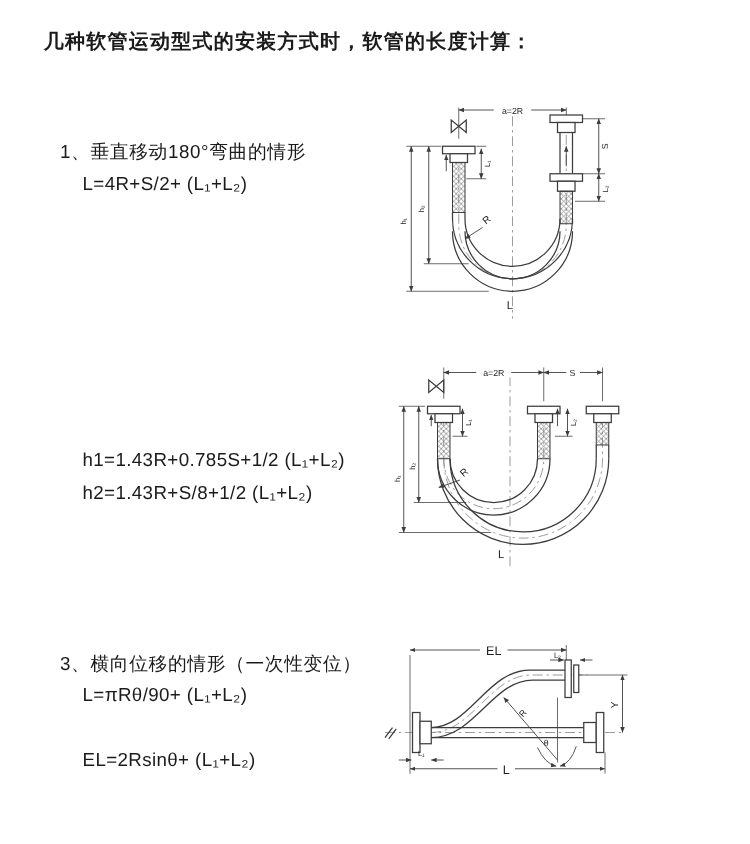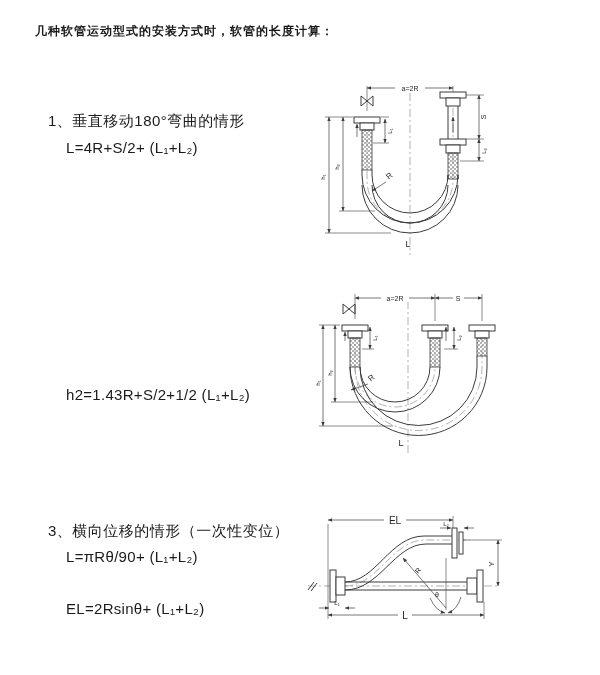--- a/index.html
+++ b/index.html
@@ -3,21 +3,21 @@
 <meta charset="utf-8">
 <style>
   html,body { margin:0; padding:0; background:#ffffff; }
   .page {
     position:relative; width:600px; height:675px; background:#fff;
     font-family:"Liberation Sans","DejaVu Sans",sans-serif; color:#1b1b1b;
     overflow:hidden;
   }
   .doc-title {
     position:absolute; left:35px; top:23px;
-    font-size:12px; font-weight:bold; letter-spacing:1px; white-space:nowrap;
+    font-size:16px; font-weight:bold; letter-spacing:1px; white-space:nowrap;
   }
   .sec-heading {
     position:absolute; left:48px;
     font-size:15px; font-weight:normal; letter-spacing:0.5px; white-space:nowrap;
   }
   .formula {
     position:absolute; left:66px;
     font-size:15px; letter-spacing:0.3px; white-space:nowrap;
   }
   svg.diag { position:absolute; overflow:visible; }
@@ -44,21 +44,22 @@
         <path d="M0,0 L4,4 M4,0 L0,4" stroke="#6a6a6a" stroke-width="0.5"></path>
       </pattern>
     </defs>
   </svg>
 
   <div class="doc-title">几种软管运动型式的安装方式时，软管的长度计算：</div>
 
   <div class="sec-heading" style="top:112px">1、垂直移动180°弯曲的情形</div>
   <div class="formula" style="top:139px">L=4R+S/2+ (L₁+L₂)</div>
 
-  <div class="formula" style="top:386px">h2=1.43R+S/2+1/2 (L₁+L₂)</div>
+  <div class="formula" style="top:360px">h1=1.43R+0.785S+1/2 (L₁+L₂)</div>
+  <div class="formula" style="top:386px">h2=1.43R+S/8+1/2 (L₁+L₂)</div>
 
   <div class="sec-heading" style="top:522px">3、横向位移的情形（一次性变位）</div>
   <div class="formula" style="top:548px">L=πRθ/90+ (L₁+L₂)</div>
   <div class="formula" style="top:600px">EL=2Rsinθ+ (L₁+L₂)</div>
 
   <svg class="diag" style="left:313px; top:75px" width="280" height="185" viewBox="0 0 280 185">
     <g>
       <line class="cl" x1="97" y1="18" x2="97" y2="180"></line>
       <path class="cl" d="M 54 48 L 54 105 A 43 43 0 0 0 140 105 L 140 22"></path>
     </g>

